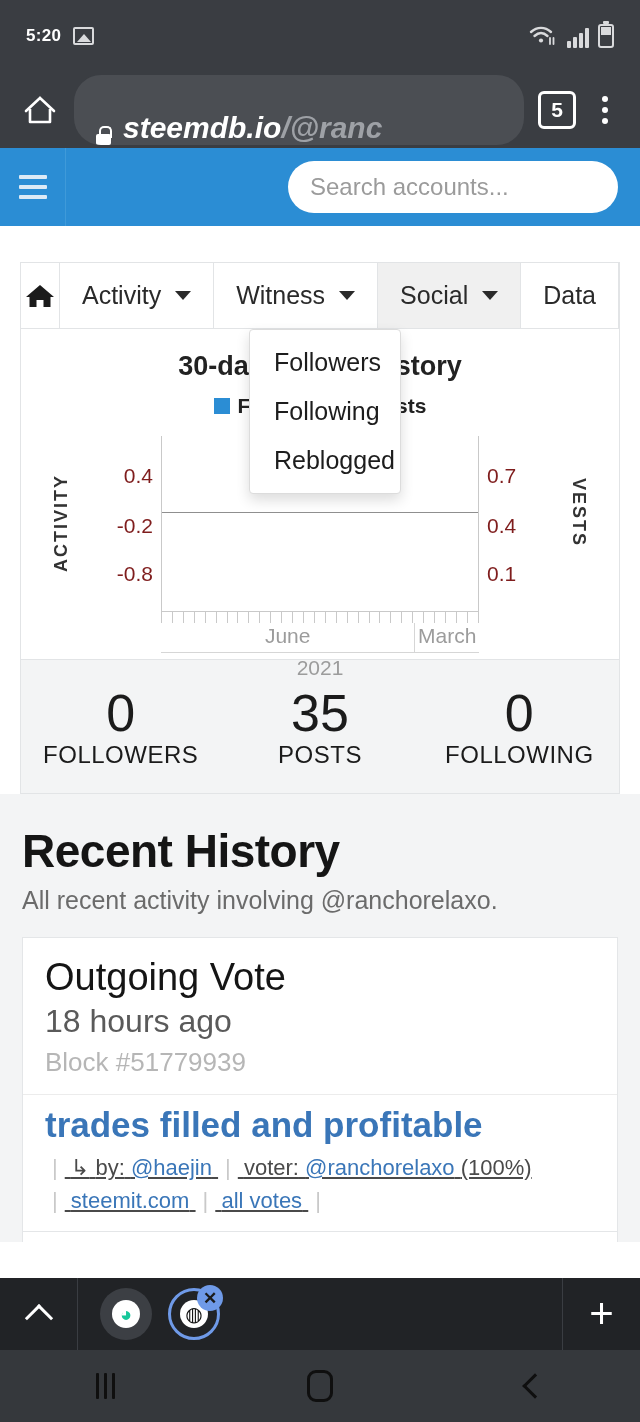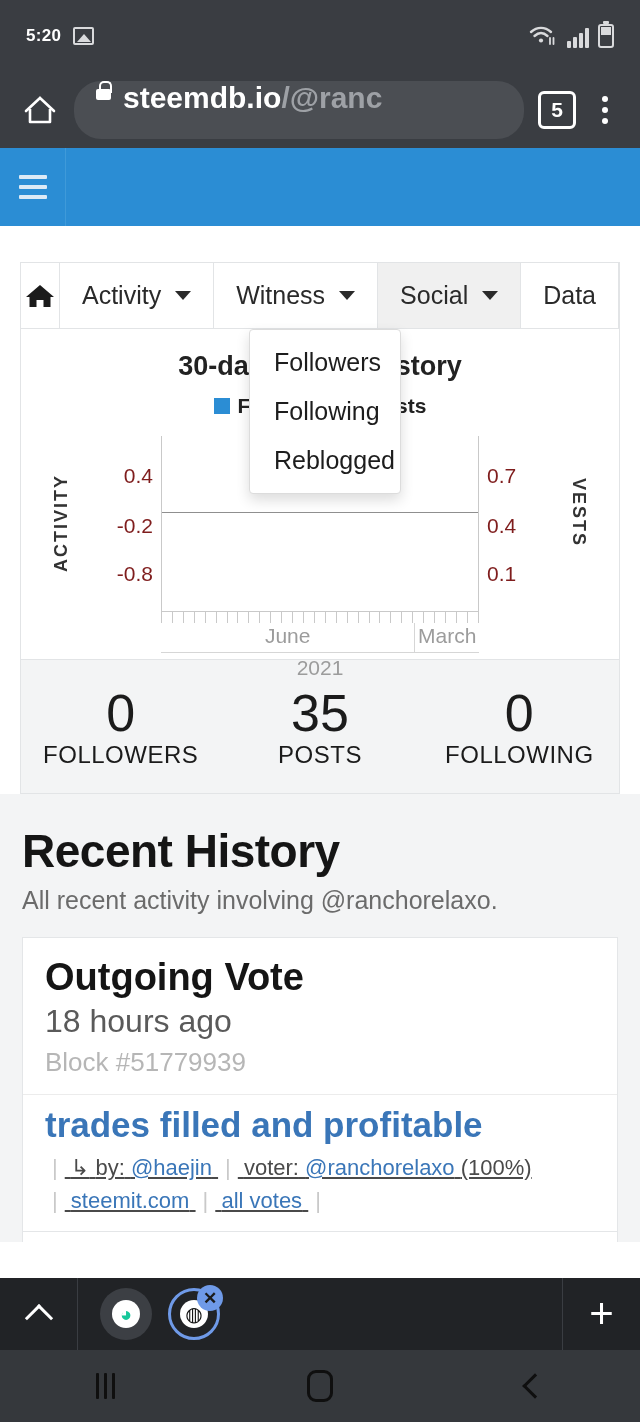--- a/index.html
+++ b/index.html
@@ -35,22 +35,22 @@
              background:#d9dadc; border-radius:1px;}
   .battery span { position:absolute; left:1px; right:1px; top:1px; height:8px; background:#d9dadc;}
 
   
   .browserbar {
     height: 76px; background: #3a3d42;
     display: flex; align-items: center; gap: 14px; padding: 0 20px;
   }
   .home-btn { width: 40px; height: 40px; flex: none; display:flex; align-items:center; justify-content:center;}
   .urlbar {
-    flex: 1; height: 58px; background: #4b4e53; border-radius: 27px;
-    display: flex; align-items: flex-start; gap: 12px; padding: 0 22px; overflow: hidden;
+    flex: 1; height: 70px; background: #4b4e53; border-radius: 27px;
+    display: flex; align-items: flex-end; gap: 12px; padding: 0 22px; overflow: hidden; font-style: italic;
   }
   .lock { width: 15px; height: 19px; position: relative; flex: none; }
   .lock::before { content:""; position:absolute; bottom:0; left:0; width:15px; height:11px;
                   background:#ffffff; border-radius:2px;}
   .lock::after { content:""; position:absolute; top:0; left:3px; width:9px; height:10px;
                  border:2.5px solid #ffffff; border-bottom:none; border-radius:5px 5px 0 0;}
   .url-text { font-size: 30px; font-weight: bold; color: #ffffff; white-space: nowrap; }
   .url-text .dim { color: #9ea1a6; }
   .tabcount {
     width: 38px; height: 38px; flex:none; border: 3px solid #ffffff; border-radius: 6px;
@@ -142,21 +142,21 @@
   .stat-num { font-size: 52px; color: #1b1b1b; line-height: 1.05; }
   .stat-label { font-size: 24px; color: #1b1b1b; letter-spacing: .5px; }
 
   
   .rh { padding: 30px 22px 0 22px; background: #f3f4f5; }
   .rh-title { font-size: 46px; font-weight: bold; color: #151515; letter-spacing: -.5px; }
   .rh-sub { font-size: 25px; color: #6b6b6b; margin-top: 8px; }
   .cards { margin-top: 22px; }
   .card { background: #ffffff; border: 1px solid #e4e6e8; }
   .card-body { padding: 18px 22px 16px 22px; }
-  .card-kind { font-size: 38px; font-weight: bold; color: #151515; }
+  .card-kind { font-size: 38px; font-weight: normal; color: #151515; }
   .card-time { font-size: 32px; color: #5a5a5a; margin-top: 4px; }
   .card-block { font-size: 26px; color: #b6b6b6; margin-top: 7px; }
   .card-foot { border-top: 1px solid #ececec; padding: 10px 22px 14px 22px; }
   .post-title { font-size: 35px; color: #3a76b8; font-weight: bold; line-height: 1.15; }
   .meta { font-size: 22px; color: #4a4a4a; margin-top: 6px; line-height: 1.5; text-decoration: underline; }
   .meta .sep { color: #c9c9c9; margin: 0 7px; }
   .meta a { color: #3a76b8; text-decoration: none; }
   .card.next { margin-top: 0; border-top: none; height: 40px; }
 
   
@@ -240,20 +240,27 @@
       </div>
   </div>
 
   <div class="sitenav">
     <div class="hamburger">
         <i></i>
         <i></i>
         <i></i>
       </div>
     <div class="nav-spacer"></div>
+    <div class="searchbox">
+      <input placeholder="Search accounts..." style="">
+      <svg width="30" height="30" viewBox="0 0 30 30">
+        <circle cx="13" cy="13" r="8.5" stroke="#3c3c3c" stroke-width="2.6" fill="none"></circle>
+        <path d="M19.5 19.5 L27 27" stroke="#3c3c3c" stroke-width="2.8" stroke-linecap="round"></path>
+      </svg>
+    </div>
   </div>
 
   <div class="page">
     <div class="content">
 
       <div class="panel">
         <div class="tabbar">
           <div class="tab home">
             <svg width="30" height="26" viewBox="0 0 30 26">
               <path d="M15 2 L29 14 L25.5 14 L25.5 24 L18.5 24 L18.5 17 L11.5 17 L11.5 24 L4.5 24 L4.5 14 L1 14 Z" fill="#1b1b1b"></path>

